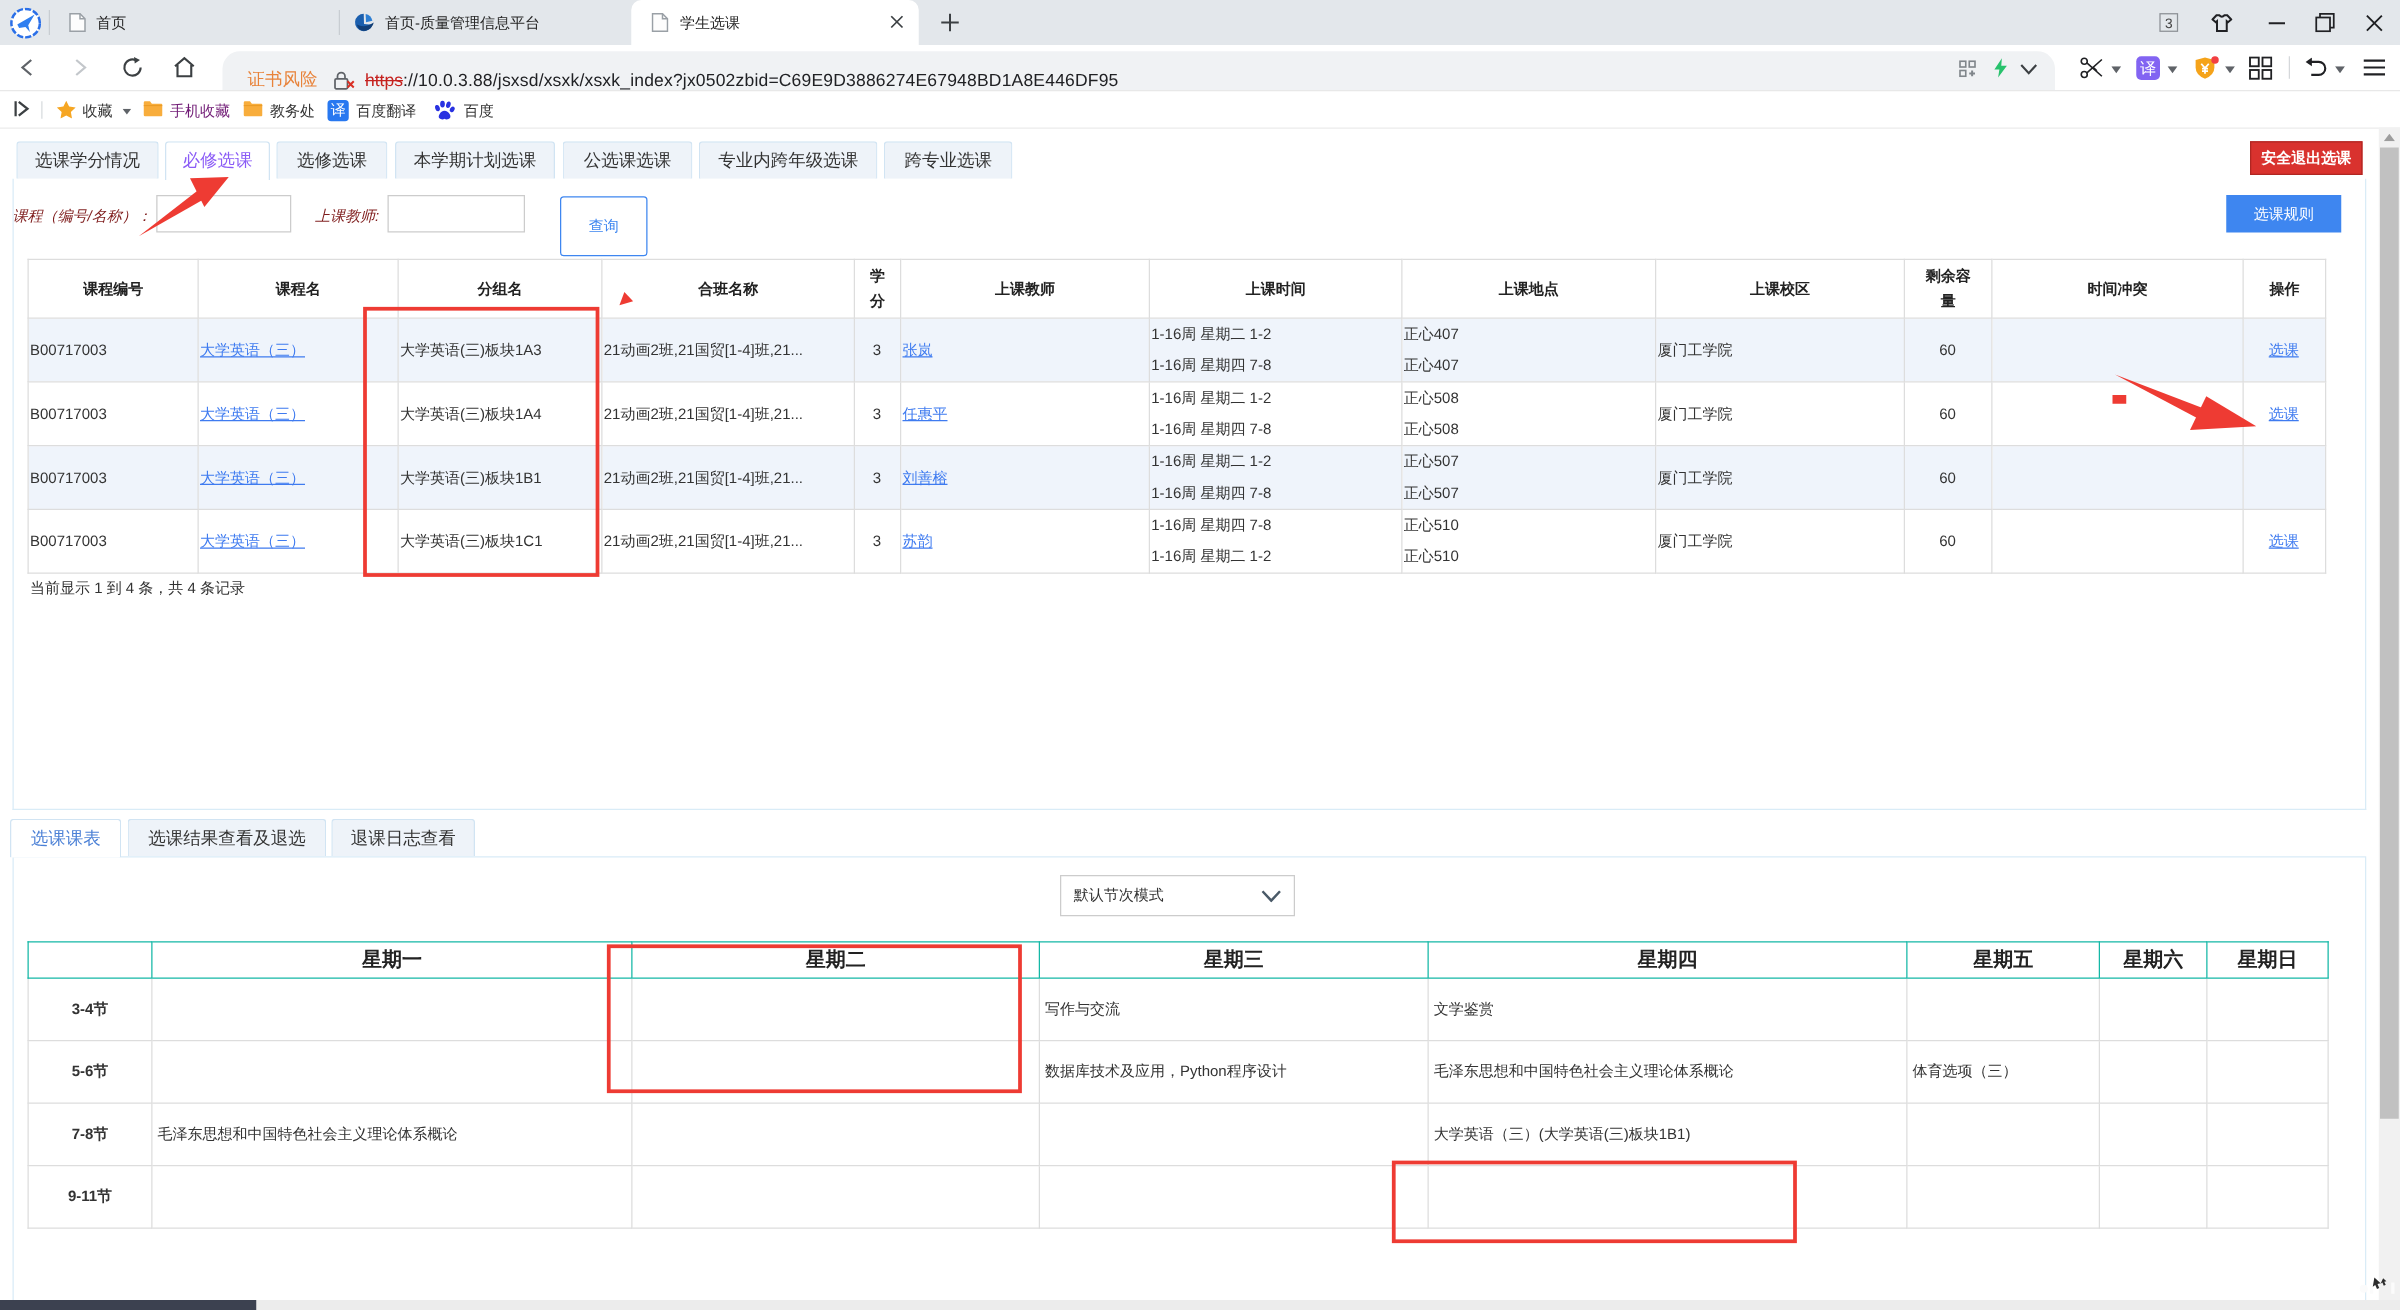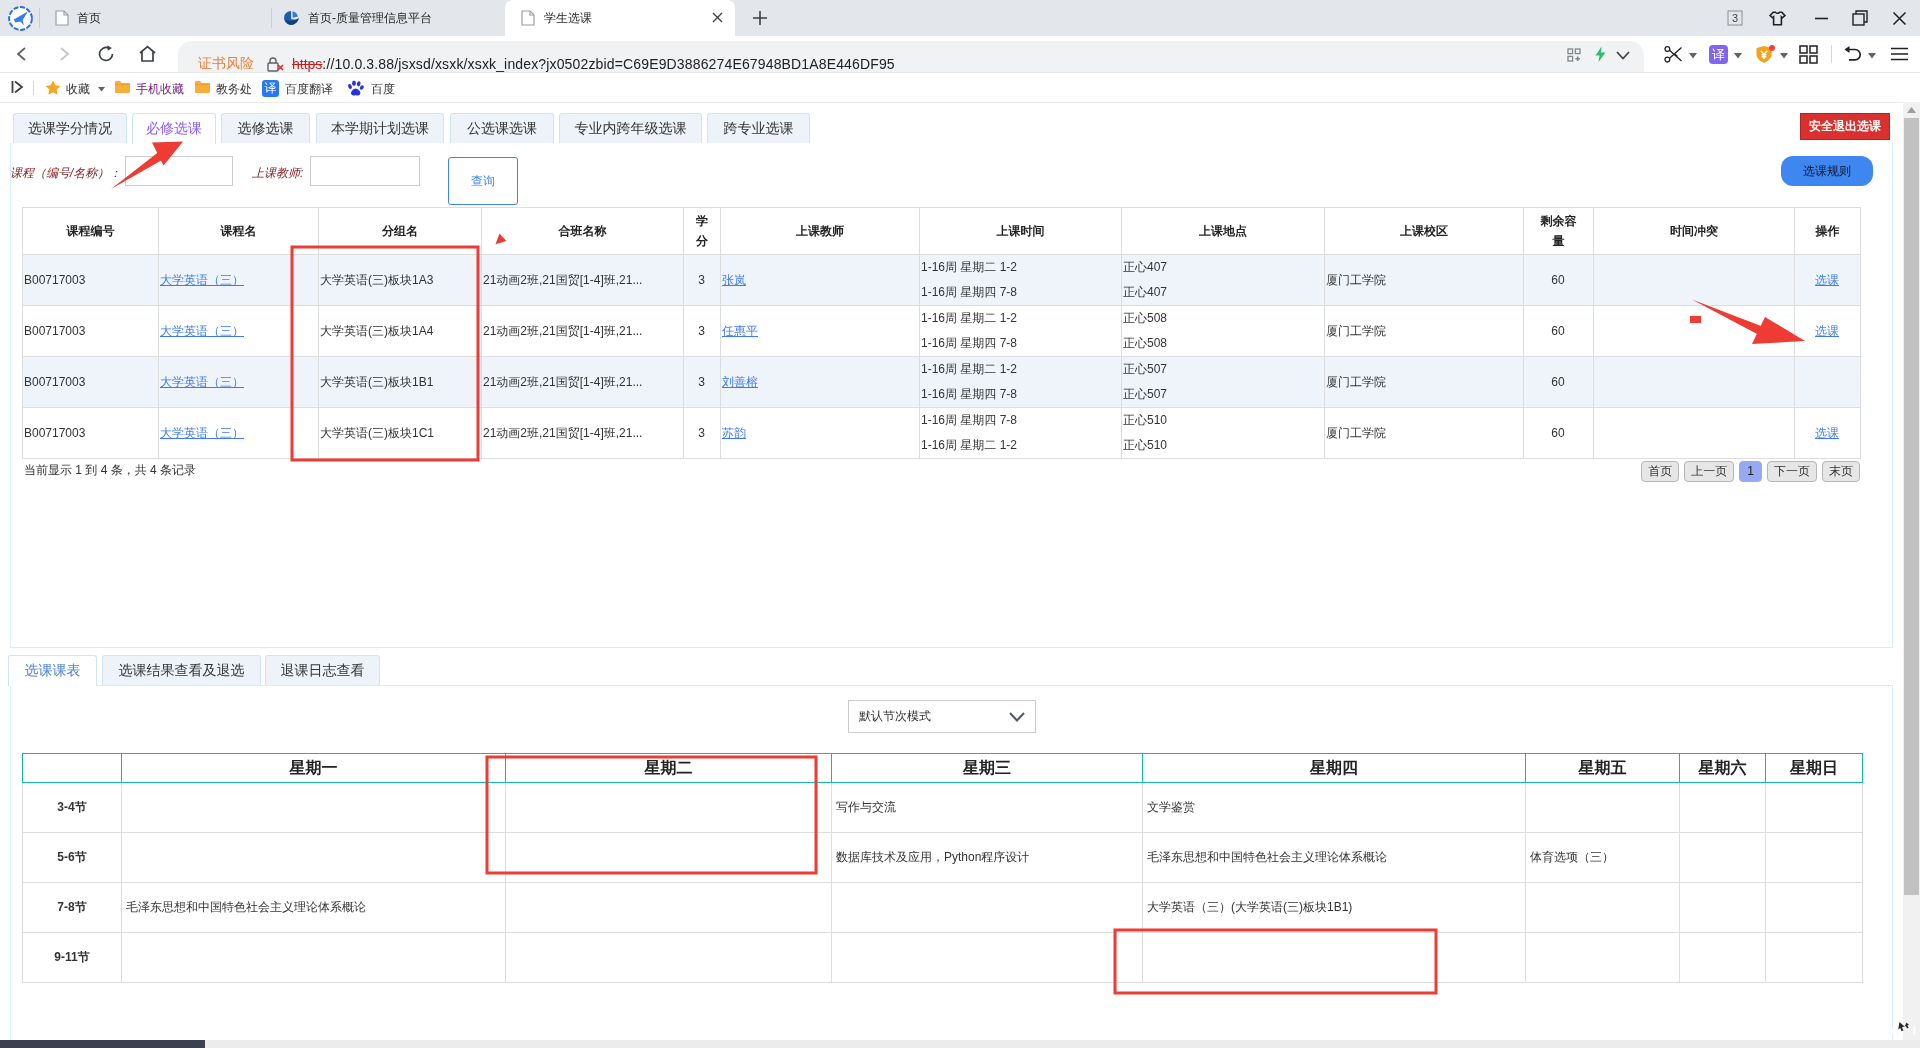--- a/index.html
+++ b/index.html
@@ -22,21 +22,21 @@
 #addrpill { position:absolute; left:178px; top:5px; width:1466px; height:45px; background:#f0f2f4; border-radius:14px; display:flex; align-items:center; font-size:14px; }
 
 
 #page { position:absolute; left:0; top:104px; width:1904px; height:936px; background:#fff; }
 
 .toptab { position:absolute; top:9px; height:30px; background:#eef3f9; border:1px solid #d1e4f3; border-bottom:none; border-radius:3px 3px 0 0; display:flex; align-items:center; justify-content:center; font-size:14px; color:#333; }
 .toptab.sel { background:#fff; color:#8b5cf6; height:31px; z-index:3; }
 
 #panel1 { position:absolute; left:10px; top:39px; width:1883px; height:505px; background:#fff; border:1px solid #d9ecf7; border-top:none; }
 #quitbtn { position:absolute; left:1800px; top:9px; width:90px; height:27px; background:#d9322e; border:1px solid #b02622; color:#fff; font-weight:bold; font-size:12px; display:flex; align-items:center; justify-content:center; }
-#rulebtn { position:absolute; left:1781px; top:52px; width:92px; height:30px; background:#3e86f0; border-radius:12px; color:#0f172a; font-size:12px; display:flex; align-items:center; justify-content:center; }
+#rulebtn { position:absolute; left:1781px; top:52px; width:92px; height:30px; background:#3e86f0; border-radius:0; color:#ffffff; font-size:12px; display:flex; align-items:center; justify-content:center; }
 
 .formlabel { position:absolute; top:61px; font-size:12px; color:#7f1d1d;font-style:italic; }
 .forminput { position:absolute; top:52px; height:30px; background:#fff; border:1px solid #ccc; }
 #querybtn { position:absolute; left:448px; top:53px; width:70px; height:48px; border:1px solid #3e86f0; border-radius:3px; color:#3e86f0; background:#fff; font-size:12px; display:flex; align-items:center; justify-content:center; }
 
 
 table { border-collapse:collapse; }
 #tbl1 { position:absolute; left:22px; top:103px; width:1837px; table-layout:fixed; font-size:12px; }
 #tbl1 th { border:1px solid #ddd; font-size:12px; font-weight:bold; color:#222; height:47px; text-align:center; padding:0 4px; line-height:20px; }
 #tbl1 td { border:1px solid #ddd; height:51px; padding:0 2px 0 1px; color:#333; line-height:25px; white-space:nowrap; overflow:hidden; }
@@ -348,21 +348,20 @@
           <td>正心510<br>正心510</td>
           <td>厦门工学院</td>
           <td class="ctr">60</td>
           <td></td>
           <td class="ctr"><a class="lnk">选课</a></td>
         </tr>
   </tbody>
     </table>
 
   <span class="abs" style="left:24px;top:358px;font-size:12px">当前显示 1 到 4 条，共 4 条记录</span>
-  <div id="pagerow" style="text-align:right"><span class="pgbtn">首页</span><span class="pgbtn">上一页</span><span class="pgbtn on">1</span><span class="pgbtn">下一页</span><span class="pgbtn">末页</span></div>
 
   <div class="lowtab sel" style="left:8px;width:89px">选课课表</div>
   <div class="lowtab" style="left:102px;width:159px">选课结果查看及退选</div>
   <div class="lowtab" style="left:265px;width:115px">退课日志查看</div>
   <div id="panel2"></div>
 
   <div id="ddl">默认节次模式<svg class="abs" style="left:160px;top:11px" width="16" height="10" viewBox="0 0 16 10">
         <path d="M1 1 L8 8.5 L15 1" fill="none" stroke="#4a5a68" stroke-width="2"></path>
       </svg></div>
 

